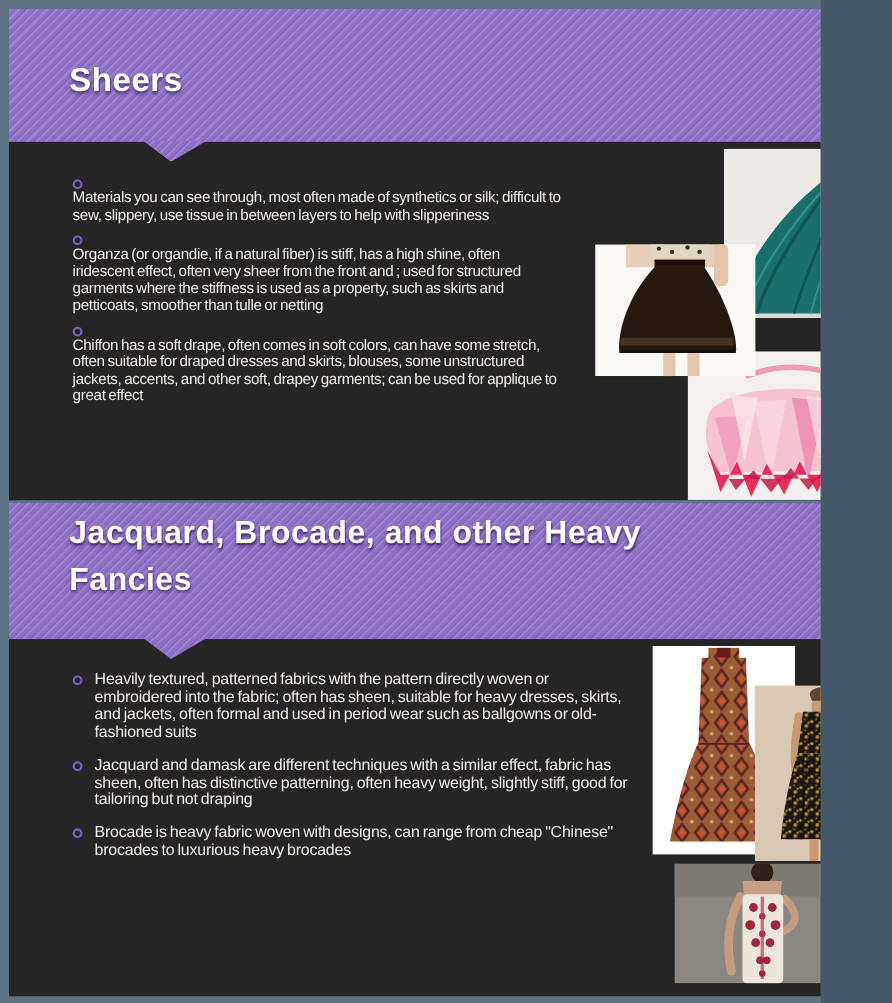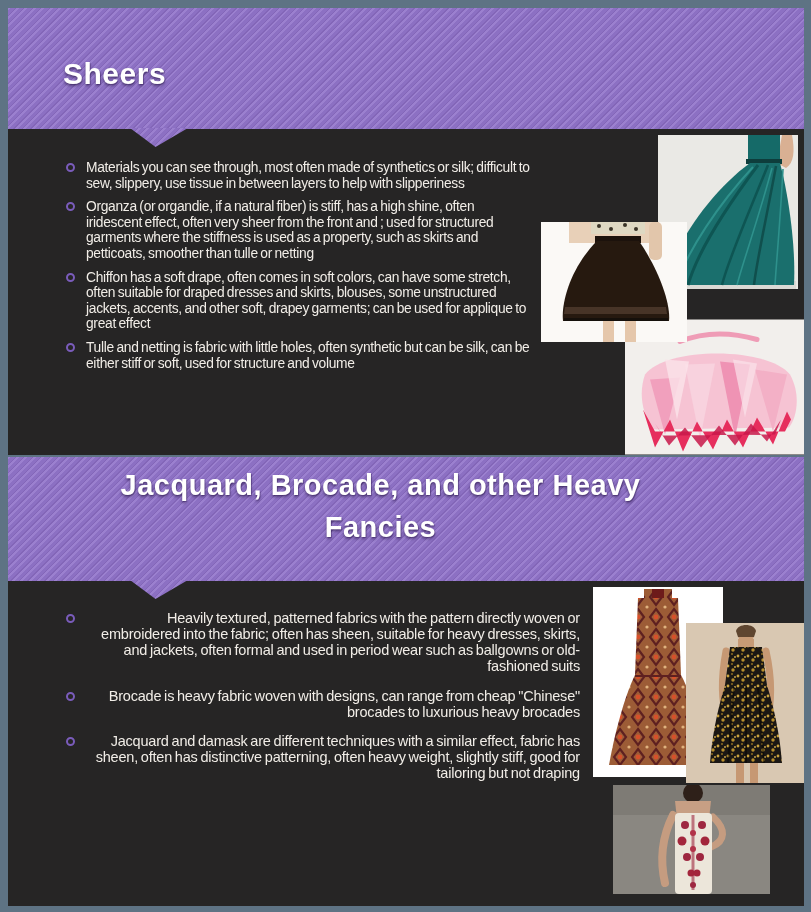--- a/index.html
+++ b/index.html
@@ -1,18 +1,18 @@
 <!DOCTYPE html>
 <html><head>
 <meta charset="utf-8">
 <style>
   * { margin:0; padding:0; box-sizing:border-box; }
   html,body { background:#46586a; }
   .frame {
-    width:811px; height:912px;
+    width:746px; height:912px;
     background:#5e7384;
     padding:8px 7px 6px 8px;
     font-family:"Liberation Sans", sans-serif;
     position:relative; overflow:hidden;
   }
   .slide { position:relative; width:796px; overflow:hidden; }
   .slide1 { height:447px; }
   .slide2 { height:449px; margin-top:2px; }
 
   .band {
@@ -21,50 +21,50 @@
   }
   .slide1 .band { height:121px; }
   .slide2 .band { height:124px; }
 
   .band h1 {
     color:#ffffff; font-weight:700;
     text-shadow:0 2px 3px rgba(35,18,62,.55), 1px 1px 0 rgba(60,35,100,.35);
     letter-spacing:.5px;
   }
   .slide1 .band h1 { font-size:30px; line-height:40px; padding:46px 0 0 55px; }
-  .slide2 .band h1 { font-size:29px; line-height:42px; padding:7px 0 0 55px; width:690px;text-align:center; }
+  .slide2 .band h1 { font-size:29px; line-height:42px; padding:7px 0 0 55px; width:690px; }
 
   .notch {
     position:absolute; left:122px; width:58px; height:19px; z-index:5;
     background:repeating-linear-gradient(135deg,#9b80cf 0 2px,#8c70c3 2px 5px,#8366b8 5px 6px);
     clip-path:polygon(0 0, 100% 0, 44% 100%);
   }
   .slide1 .notch { top:120px; }
   .slide2 .notch { top:123px; }
 
   .body { position:relative; width:100%; background:#262525; overflow:hidden; }
   .slide1 .body { height:326px; }
   .slide2 .body { height:325px; }
 
   ul.bullets { list-style:none; position:relative; z-index:2; }
   .slide1 ul.bullets { padding:31px 0 0 58px; }
   .slide2 ul.bullets { padding:30px 0 0 58px; }
   ul.bullets li { display:flex; align-items:flex-start; }
-  .slide1 ul.bullets li { width:466px; margin-bottom:8px; }
+  .slide1 ul.bullets li { width:466px; margin-bottom:8px;flex-direction:column; }
   .slide2 ul.bullets li { width:524px; margin-bottom:14px; }
   .ring {
     width:9px; height:9px; border:2px solid #7a5cbb; border-radius:50%;
     flex:0 0 auto; margin:3px 11px 0 0;
   }
   .btext {
     color:#f1ede7;
     word-spacing:-1px;
   }
   .slide1 .btext { font-size:13.8px; line-height:15.6px; letter-spacing:-0.3px; width:445px; }
-  .slide2 .btext { font-size:14.5px; line-height:15.9px; letter-spacing:-0.2px; width:494px;text-align:right; }
+  .slide2 .btext { font-size:14.5px; line-height:15.9px; letter-spacing:-0.2px; width:494px; }
 
   .photo { position:absolute; overflow:hidden; }
   .photo svg { display:block; width:100%; height:100%; }
 
   
   .ph-teal  { left:650px; top:127px; width:140px; height:154px; z-index:2; }
   .ph-black { left:533px; top:214px; width:146px; height:120px; z-index:3; }
   .ph-tutu  { left:617px; top:311px; width:179px; height:136px; z-index:1; }
   .slide1 .photo { }
 
@@ -92,24 +92,20 @@
           <span class="ring"></span>
           <span class="btext">Materials you can see through, most often made of synthetics or silk; difficult to sew, slippery, use tissue in between layers to help with slipperiness</span>
         </li>
         <li>
           <span class="ring"></span>
           <span class="btext">Organza (or organdie, if a natural fiber) is stiff, has a high shine, often iridescent effect, often very sheer from the front and ; used for structured garments where the stiffness is used as a property, such as skirts and petticoats, smoother than tulle or netting</span>
         </li>
         <li>
           <span class="ring"></span>
           <span class="btext">Chiffon has a soft drape, often comes in soft colors, can have some stretch, often suitable for draped dresses and skirts, blouses, some unstructured jackets, accents, and other soft, drapey garments; can be used for applique to great effect</span>
-        </li>
-        <li>
-          <span class="ring"></span>
-          <span class="btext">Tulle and netting is fabric with little holes, often synthetic but can be silk, can be either stiff or soft, used for structure and volume</span>
         </li>
       </ul>
     </div>
 
     <div class="photo ph-teal" role="img" aria-label="Teal chiffon maxi skirt flowing on model">
       <svg viewBox="0 0 140 154" aria-hidden="true">
         <rect width="140" height="154" fill="#eae9e5"></rect>
         <rect x="2" y="146" width="136" height="8" fill="#dbdad5"></rect>
         <path d="M124,0 L134,0 C137,16 136,28 128,33 L119,28 Z" fill="#d9b093"></path>
         <rect x="90" y="0" width="32" height="26" fill="#156a68"></rect>
@@ -165,25 +161,25 @@
     <div class="notch"></div>
     <div class="body">
 
       <ul class="bullets">
         <li>
           <span class="ring"></span>
           <span class="btext">Heavily textured, patterned fabrics with the pattern directly woven or embroidered into the fabric; often has sheen, suitable for heavy dresses, skirts, and jackets, often formal and used in period wear such as ballgowns or old-fashioned suits</span>
         </li>
         <li>
           <span class="ring"></span>
+          <span class="btext">Jacquard and damask are different techniques with a similar effect, fabric has sheen, often has distinctive patterning, often heavy weight, slightly stiff, good for tailoring but not draping</span>
+        </li>
+        <li>
+          <span class="ring"></span>
           <span class="btext">Brocade is heavy fabric woven with designs, can range from cheap "Chinese" brocades to luxurious heavy brocades</span>
-        </li>
-        <li>
-          <span class="ring"></span>
-          <span class="btext">Jacquard and damask are different techniques with a similar effect, fabric has sheen, often has distinctive patterning, often heavy weight, slightly stiff, good for tailoring but not draping</span>
         </li>
       </ul>
 
       <div class="photo ph-jacq" role="img" aria-label="Rust red jacquard patterned sleeveless dress">
         <svg viewBox="0 0 130 190" aria-hidden="true">
           <defs>
             <pattern id="jac" width="18" height="20" patternUnits="userSpaceOnUse">
               <rect width="18" height="20" fill="#9c5c36"></rect>
               <path d="M9,2 L15,10 L9,18 L3,10 Z" fill="none" stroke="#5e2020" stroke-width="2.2"></path>
               <circle cx="9" cy="10" r="2.4" fill="#d6502b"></circle>

